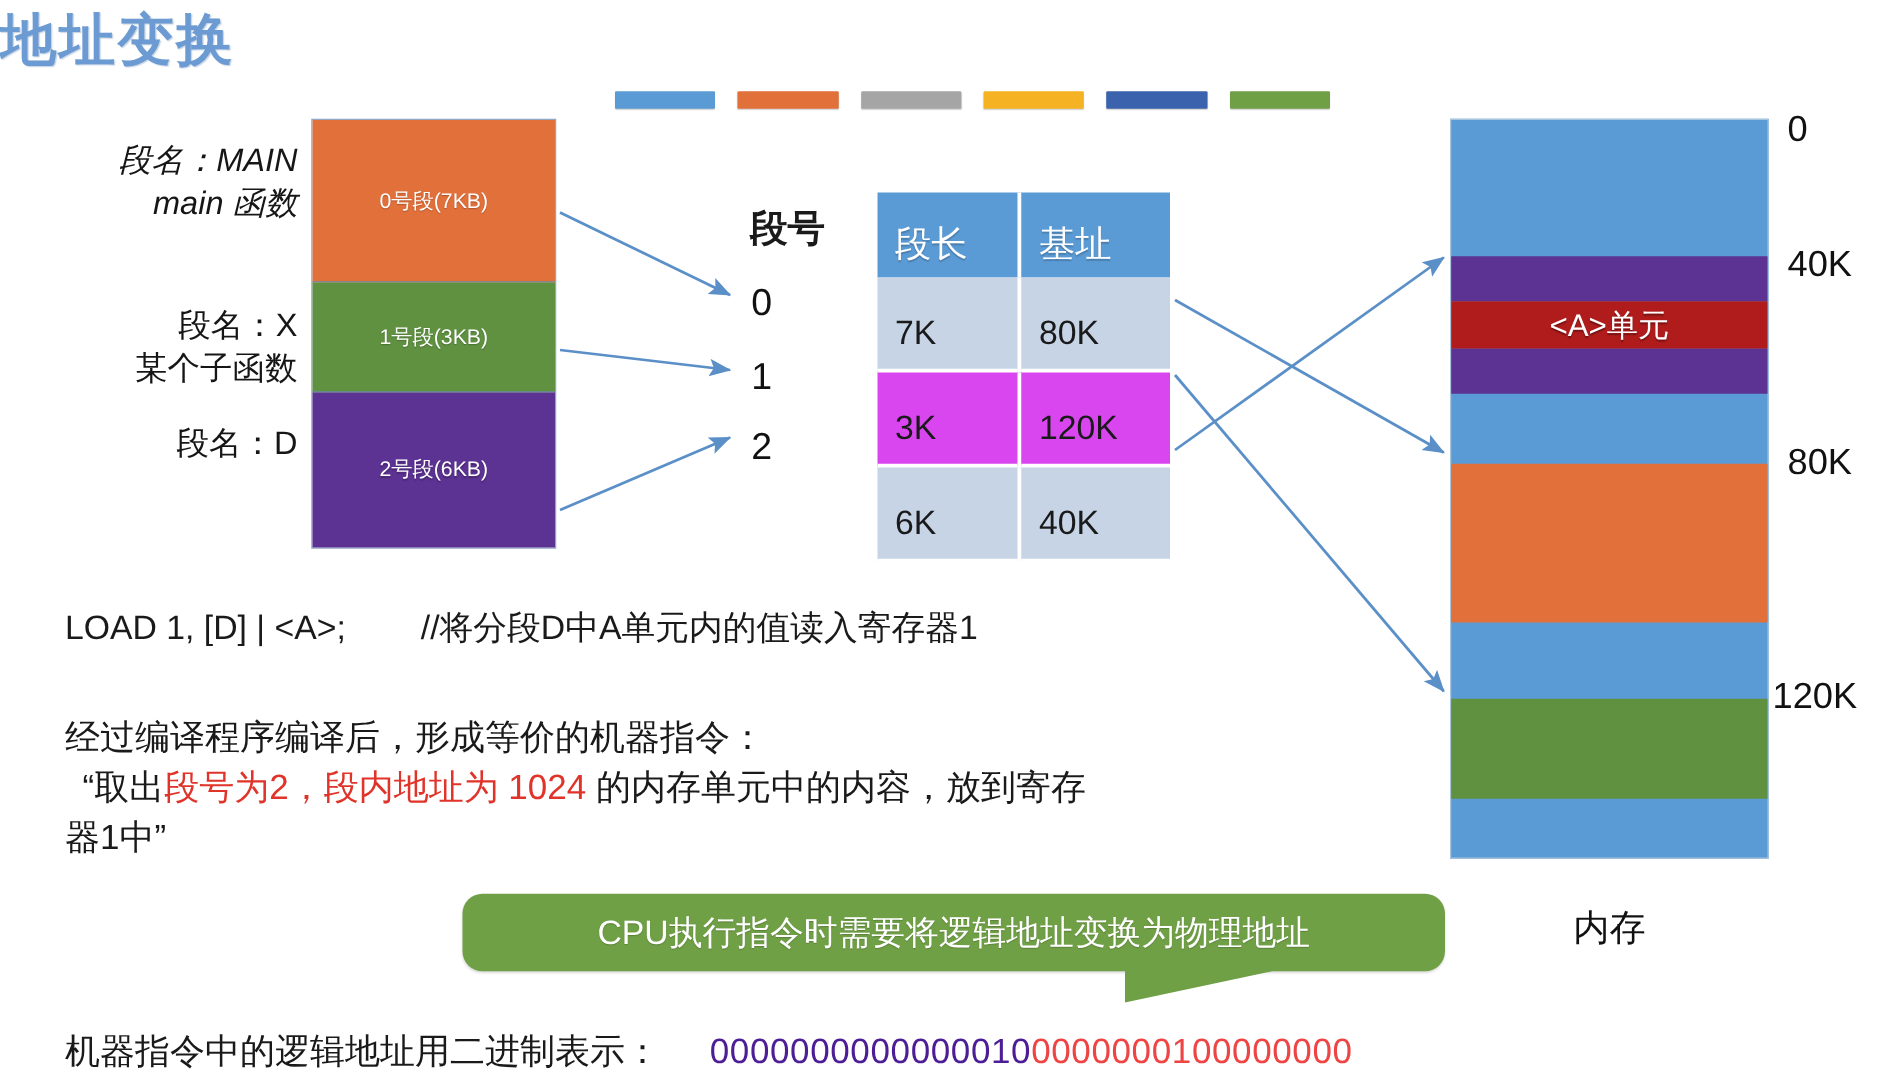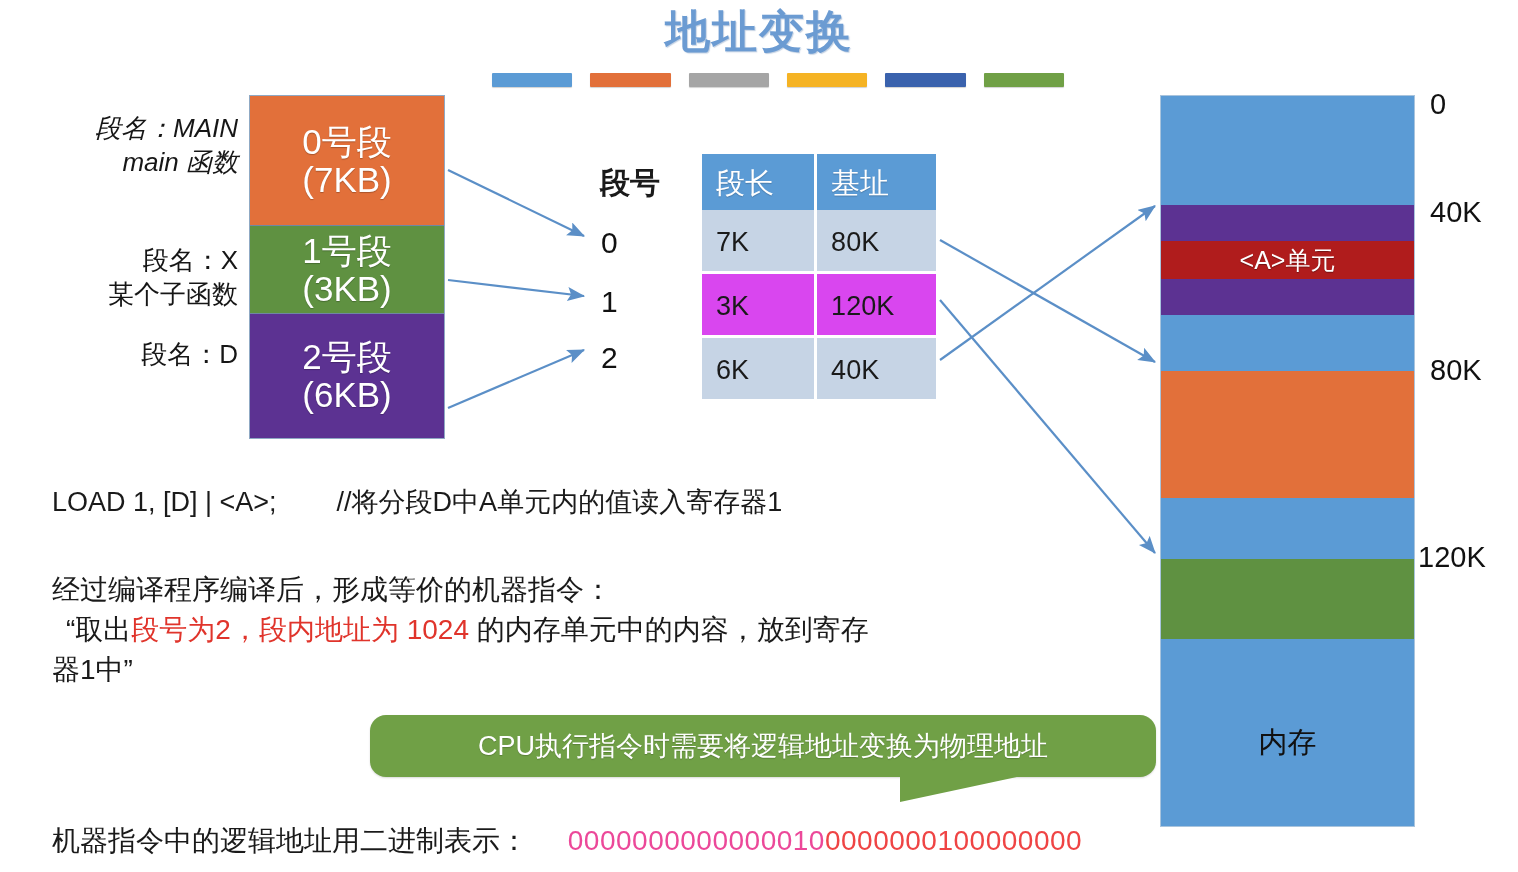--- a/index.html
+++ b/index.html
@@ -5,72 +5,72 @@
   html,body{margin:0;padding:0;background:#fff;}
   body{
     width:1518px;height:872px;position:relative;overflow:hidden;
     font-family:"Liberation Sans","DejaVu Sans",sans-serif;
     color:#1a1a1a;
   }
   .abs{position:absolute;}
 
   
   #title{
-    left:0;top:2px;width:1518px;text-align:center;
+    left:0;top:2px;width:1518px;
     font-size:45px;font-weight:700;color:#6b9bd2;
     letter-spacing:2px;
     text-shadow:1px 1px 1px rgba(120,150,190,.45);
   }
   #title-bars{left:492px;top:73px;width:572px;height:14px;display:flex;gap:18px;}
   #title-bars > div{flex:1;height:14px;border-radius:1px;
     box-shadow:0 1px 1px rgba(0,0,0,.18);}
 
   
   .llabel{
     font-size:26px;line-height:34px;text-align:right;color:#161616;
   }
   #lab0{left:10px;top:111px;width:228px;font-style:italic;}
   #lab1{left:10px;top:243px;width:228px;}
   #lab2{left:0px;top:337px;width:238px;}
 
   
   #segcol{left:249px;top:95px;width:196px;height:344px;
     border:1px solid #8fa9c4;box-sizing:border-box;}
-  .seg{width:100%;box-sizing:border-box;display:flex;flex-direction:column;
-    align-items:center;justify-content:center;color:#fff;font-size:35px;
+  .seg{width:100%;box-sizing:border-box;display:flex;flex-direction:row;
+    align-items:center;justify-content:center;color:#fff;font-size:17px;
     line-height:38px;text-shadow:0 1px 1px rgba(0,0,0,.25);}
   #seg0{height:130px;background:#e2703a;border-bottom:1px solid #6f87a3;}
   #seg1{height:88px;background:#5f9141;border-bottom:1px solid #6f87a3;}
   #seg2{height:124px;background:#5c3292;}
 
   
   #segnum-head{left:600px;top:163px;font-size:30px;font-weight:700;}
   .segnum{font-size:30px;color:#111;}
   #sn0{left:601px;top:226px;}
   #sn1{left:601px;top:285px;}
   #sn2{left:601px;top:341px;}
 
   
   #segtable{left:702px;top:154px;width:234px;border-collapse:collapse;}
   #segtable td,#segtable th{
-    width:117px;height:57px;padding:4px 0 0 14px;text-align:left;
+    width:117px;height:57px;padding:16px 0 0 14px;text-align:left;
     font-size:27px;font-weight:400;border:none;
   }
   #segtable thead th{
     background:#5b9bd5;color:#fff;font-size:29px;font-weight:400;
     height:52px;text-shadow:0 1px 1px rgba(0,0,0,.2);
   }
   #segtable thead th + th{border-left:3px solid #fff;}
   #segtable tbody td + td{border-left:3px solid #fff;}
   #segtable tbody tr{border-bottom:3px solid #fff;}
   #segtable tbody tr.odd td{background:#c6d4e5;}
   #segtable tbody tr.even td{background:#d946ef;}
 
   
-  #memcol{left:1160px;top:95px;width:255px;height:732px;
+  #memcol{left:1160px;top:95px;width:255px;height:592px;
     border:1px solid #a9c4dd;box-sizing:border-box;background:#5b9bd5;}
   .memblk{position:absolute;left:0;width:100%;}
   #mem-label{left:1160px;top:696px;width:255px;text-align:center;
     font-size:29px;color:#111;margin-top:27px;}
   #acell{display:flex;align-items:center;justify-content:center;
     color:#fff;font-size:25px;text-shadow:0 1px 1px rgba(0,0,0,.35);}
 
   .memtick{font-size:29px;color:#111;}
 
   
@@ -85,21 +85,21 @@
     display:flex;align-items:center;justify-content:center;
     color:#fff;font-size:27px;box-shadow:0 1px 2px rgba(0,0,0,.15);
     text-shadow:0 1px 1px rgba(0,0,0,.2);}
   #callout-tail{left:900px;top:776px;width:0;height:0;
     border-left:0 solid transparent;
     border-top:26px solid #70a046;
     border-right:122px solid transparent;}
 
   
   #binline{left:52px;top:822px;font-size:28px;white-space:nowrap;}
-  #binline .seg-red{color:#ec4899;letter-spacing:.5px;}
+  #binline .seg-red{color:#4c1d95;letter-spacing:.5px;}
   #binline .off-black{color:#ef4444;letter-spacing:.5px;}
 
   svg.arrows{position:absolute;left:0;top:0;width:1518px;height:872px;
     pointer-events:none;}
 </style>
 </head>
 <body>
 
 <div class="abs" id="title">地址变换</div>
 

